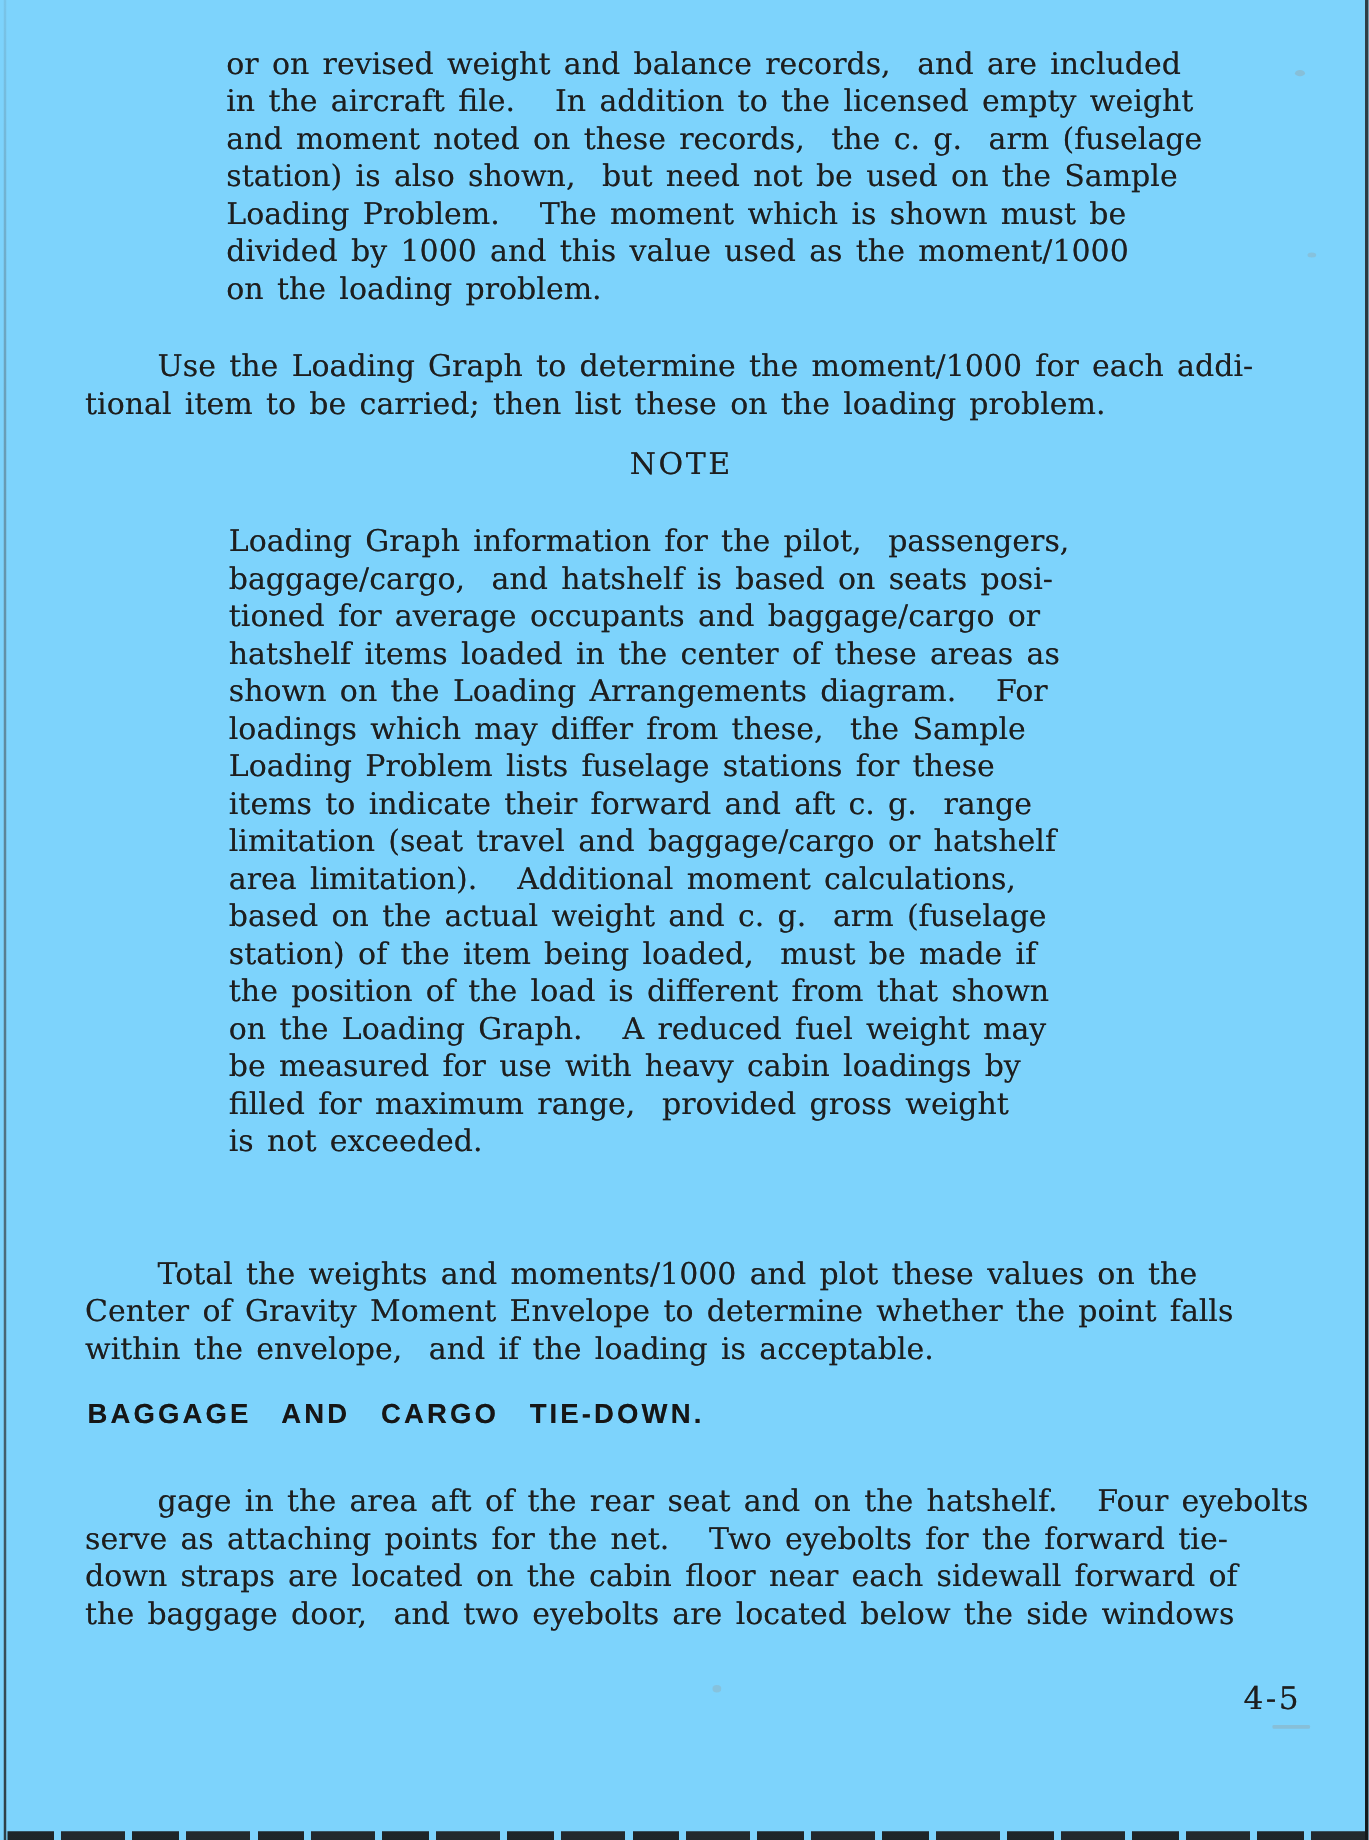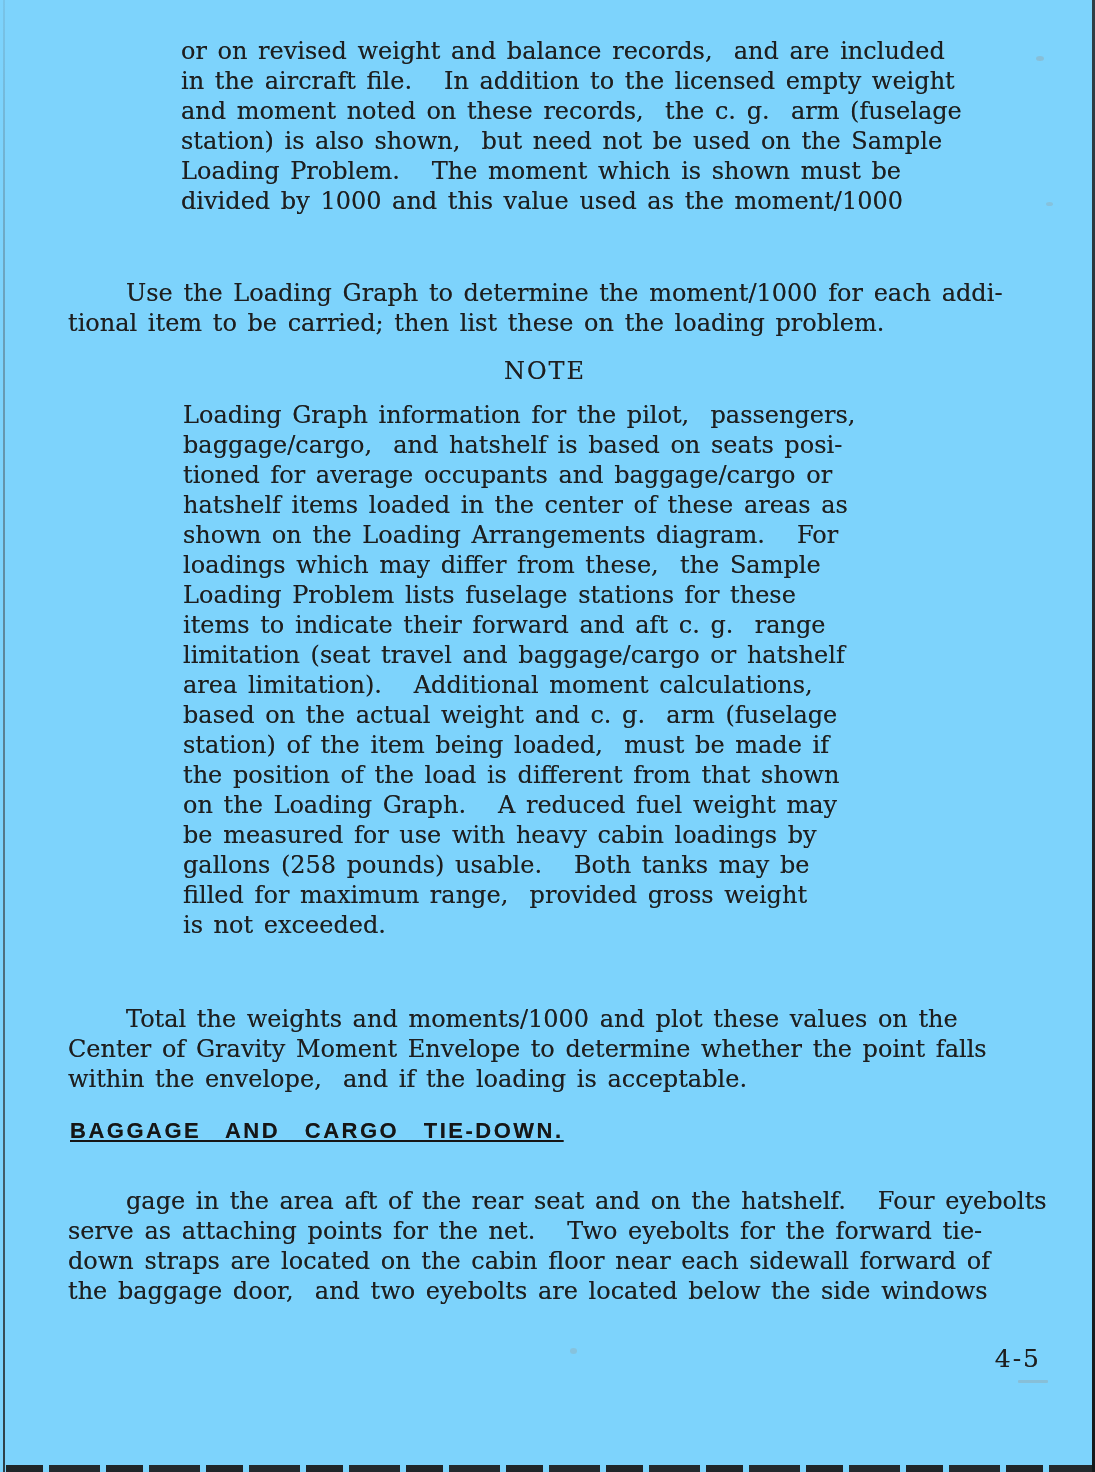--- a/index.html
+++ b/index.html
@@ -27,34 +27,33 @@
   .ln { white-space: pre; }
   .first-indent .ln:first-child { padding-left: 58px; }
 
   #para1 { left: 181px; top: 36px; }
   #para2 { left: 68px; top: 278px; }
   #note-label {
     left: 68px; top: 356px; width: 954px;
     text-align: center;
     letter-spacing: 2px;
   }
-  #note-block { left: 183px; top: 400px; }
+  #note-block { left: 183px; top: 418px; }
   #para3 { left: 68px; top: 1004px; }
   #section-heading {
     position: absolute;
     left: 70px; top: 1116px;
     font-family: "Liberation Sans", sans-serif;
     font-weight: bold;
     font-size: 22px;
     line-height: 30px;
     letter-spacing: 2.5px;
     word-spacing: 16px;
     color: #161616;
     text-shadow: 0 0 0.5px rgba(10,10,10,0.5);
-    text-decoration: underline;
   }
   #para4 { left: 68px; top: 1186px; }
   #page-number {
     left: 68px; top: 1344px; width: 973px;
     text-align: right;
     font-size: 25px;
     letter-spacing: 2px;
   }
 
   
@@ -110,20 +109,21 @@
   <div class="speck" id="speck-3"></div>
   <div class="speck" id="speck-4"></div>
 
   <div class="tblock" id="para1">
       <div class="ln">or on revised weight and balance records,  and are included</div>
       <div class="ln">in the aircraft file.   In addition to the licensed empty weight</div>
       <div class="ln">and moment noted on these records,  the c. g.  arm (fuselage</div>
       <div class="ln">station) is also shown,  but need not be used on the Sample</div>
       <div class="ln">Loading Problem.   The moment which is shown must be</div>
       <div class="ln">divided by 1000 and this value used as the moment/1000</div>
+      <div class="ln">on the loading problem.</div>
     </div>
 
   <div class="tblock first-indent" id="para2">
       <div class="ln">Use the Loading Graph to determine the moment/1000 for each addi-</div>
       <div class="ln">tional item to be carried; then list these on the loading problem.</div>
     </div>
 
   <div class="tblock" id="note-label">NOTE</div>
 
   <div class="tblock" id="note-block">
@@ -135,21 +135,20 @@
       <div class="ln">loadings which may differ from these,  the Sample</div>
       <div class="ln">Loading Problem lists fuselage stations for these</div>
       <div class="ln">items to indicate their forward and aft c. g.  range</div>
       <div class="ln">limitation (seat travel and baggage/cargo or hatshelf</div>
       <div class="ln">area limitation).   Additional moment calculations,</div>
       <div class="ln">based on the actual weight and c. g.  arm (fuselage</div>
       <div class="ln">station) of the item being loaded,  must be made if</div>
       <div class="ln">the position of the load is different from that shown</div>
       <div class="ln">on the Loading Graph.   A reduced fuel weight may</div>
       <div class="ln">be measured for use with heavy cabin loadings by</div>
-      <div class="ln">gallons (258 pounds) usable.   Both tanks may be</div>
       <div class="ln">filled for maximum range,  provided gross weight</div>
       <div class="ln">is not exceeded.</div>
     </div>
 
   <div class="tblock first-indent" id="para3">
       <div class="ln">Total the weights and moments/1000 and plot these values on the</div>
       <div class="ln">Center of Gravity Moment Envelope to determine whether the point falls</div>
       <div class="ln">within the envelope,  and if the loading is acceptable.</div>
     </div>
 

